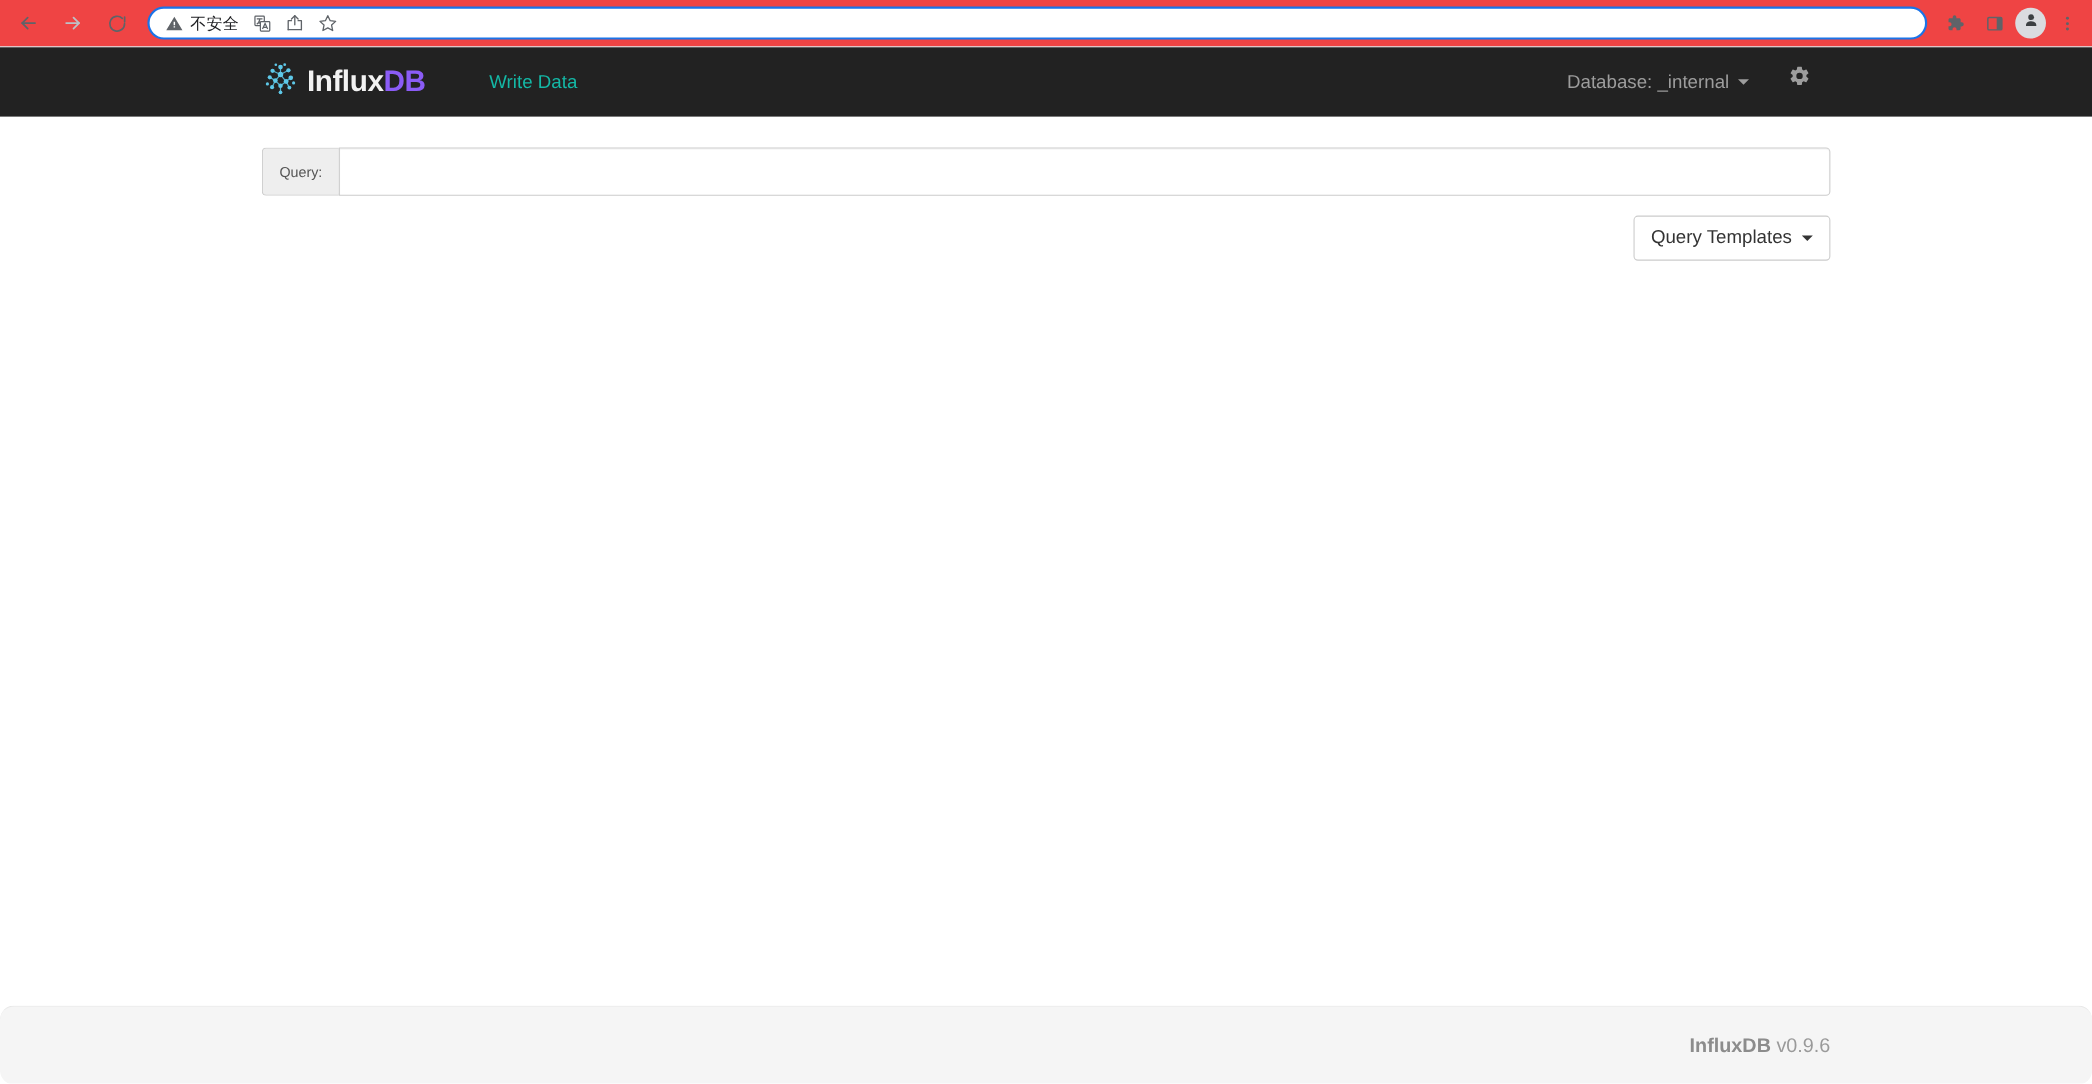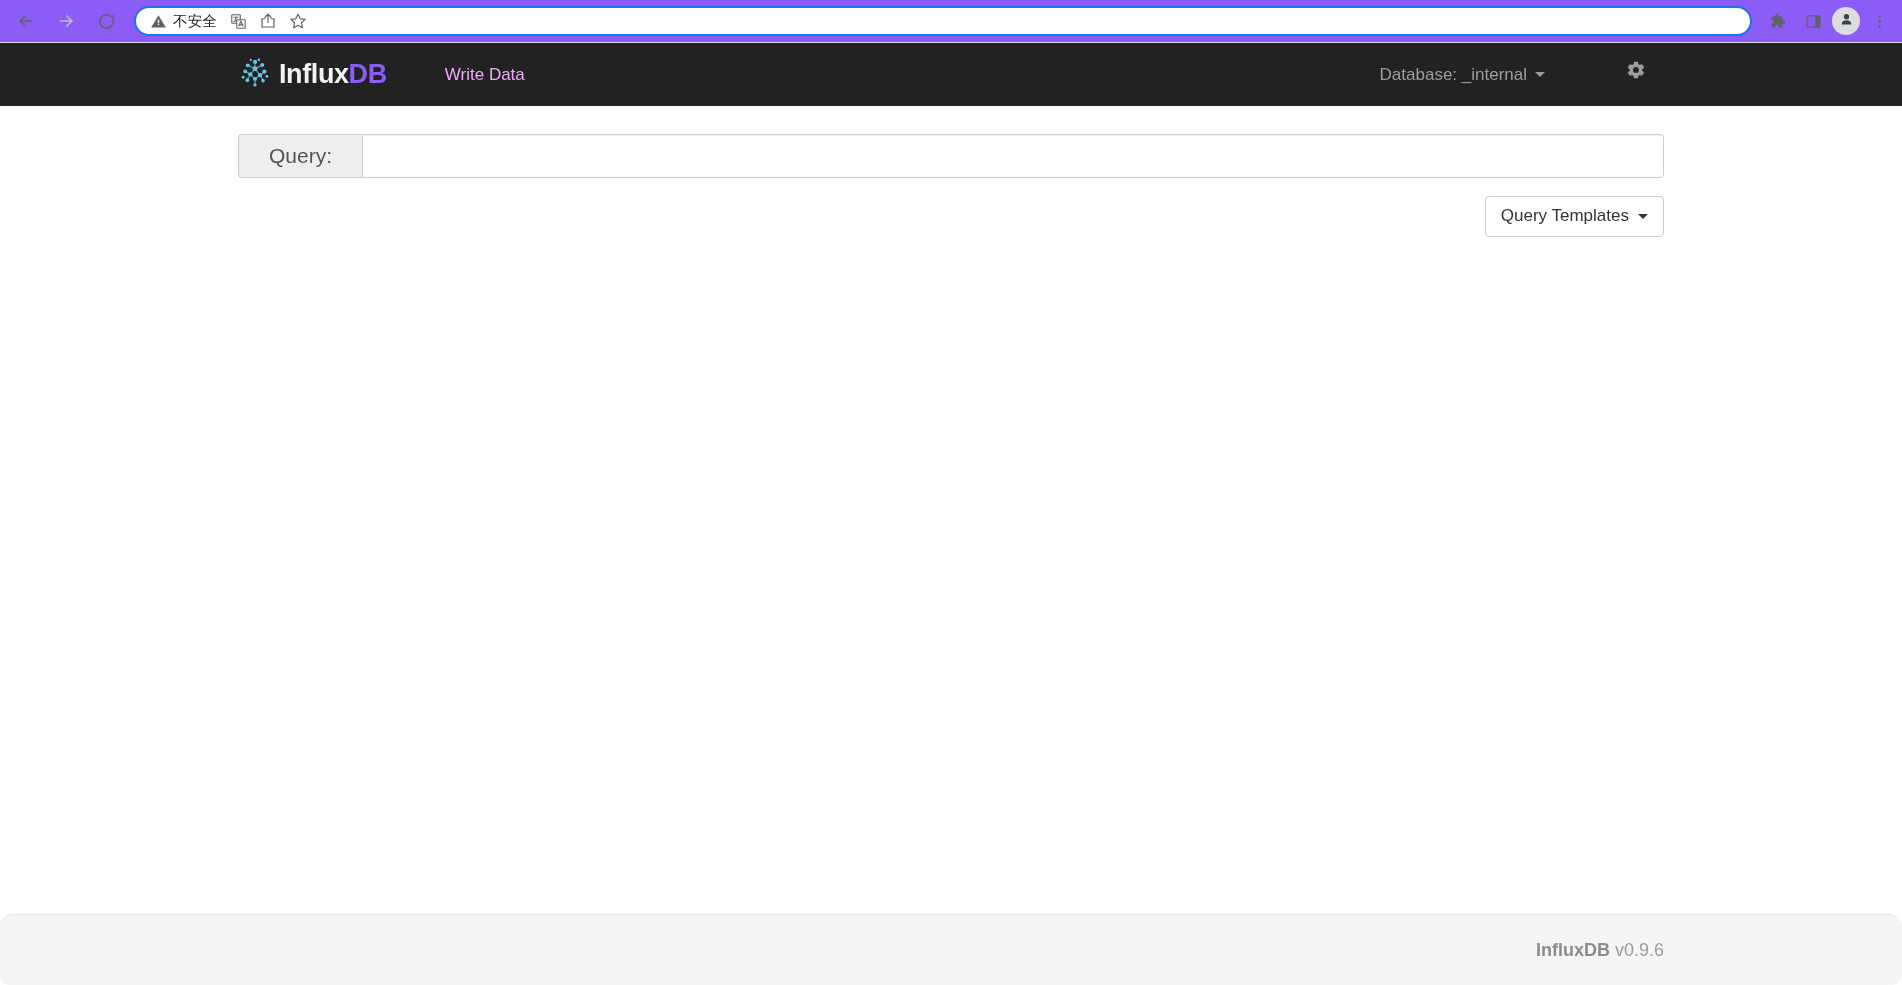--- a/index.html
+++ b/index.html
@@ -12,21 +12,21 @@
     background: #ffffff;
     font-family: "Liberation Sans", sans-serif;
     overflow: hidden;
     -webkit-font-smoothing: antialiased;
   }
 
   
   .browser-chrome {
     position: relative;
     height: 42px;
-    background: #8b5cf6;
+    background: #ef4444;
     display: flex;
     align-items: center;
     box-sizing: border-box;
   }
   .nav-buttons {
     display: flex;
     align-items: center;
     gap: 0px;
     padding-left: 6px;
   }
@@ -160,34 +160,33 @@
     font-size: 27px;
     font-weight: bold;
     letter-spacing: -0.4px;
     line-height: 1;
   }
   .brand-text .light { color: #f2f2f2; margin-top: 40px; }
   .brand-text .accent { color: #8b5cf6; }
 
   .nav-links { display: flex; align-items: center; }
   .nav-link {
-    color: #f0abfc;
+    color: #14b8a6;
     font-size: 17px;
     padding: 3px 20px;
     line-height: 63px;
     text-decoration: none;
     cursor: pointer;
     white-space: nowrap;
   }
 
   .nav-right {
     margin-left: auto;
     display: flex;
     align-items: center;
-    gap: 45px;
   }
   .db-select {
     color: #9d9d9d;
     font-size: 17px;
     padding: 0 18px;
     line-height: 63px;
     cursor: pointer;
     display: flex;
     align-items: center;
     white-space: nowrap;
@@ -228,22 +227,22 @@
     height: 44px;
     box-sizing: border-box;
   }
   .input-addon {
     background: #eeeeee;
     border: 1px solid #cccccc;
     border-right: none;
     border-radius: 4px 0 0 4px;
     display: flex;
     align-items: center;
-    padding: 0 30px;
-    font-size: 21px;
+    padding: 0 15px;
+    font-size: 13px;
     color: #555555;
     white-space: nowrap;
     box-sizing: border-box;
   }
   .query-input {
     flex: 1;
     border: 1px solid #cccccc;
     border-radius: 0 4px 4px 0;
     background: #ffffff;
     font-size: 17px;

